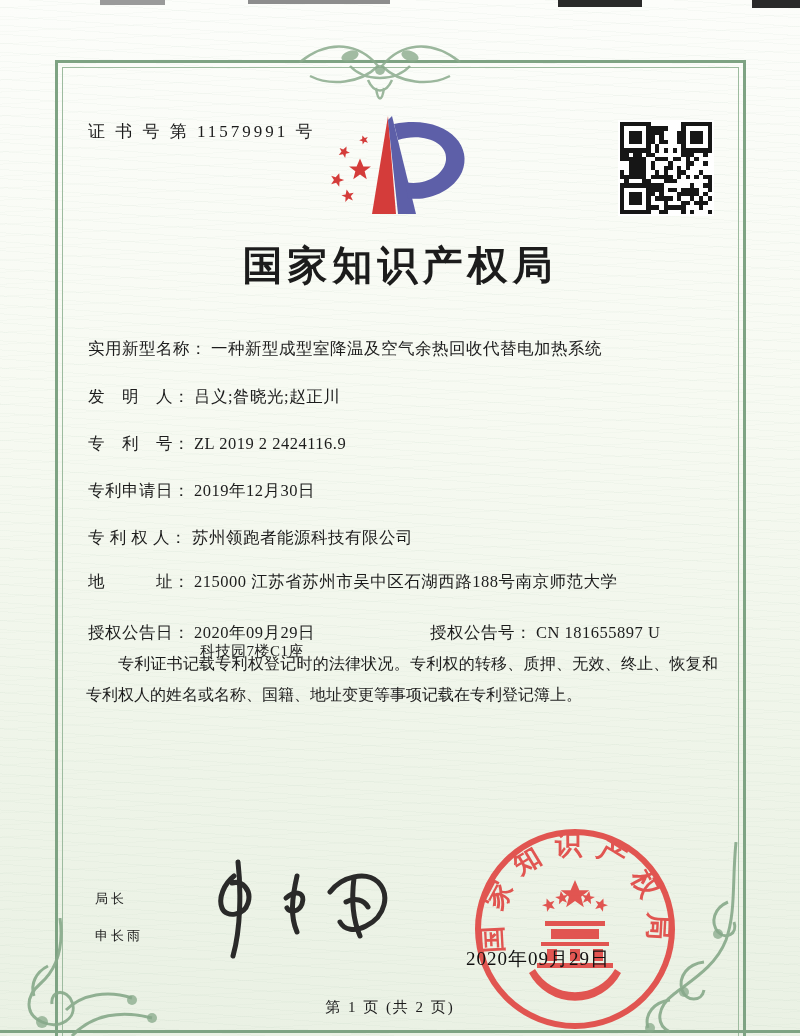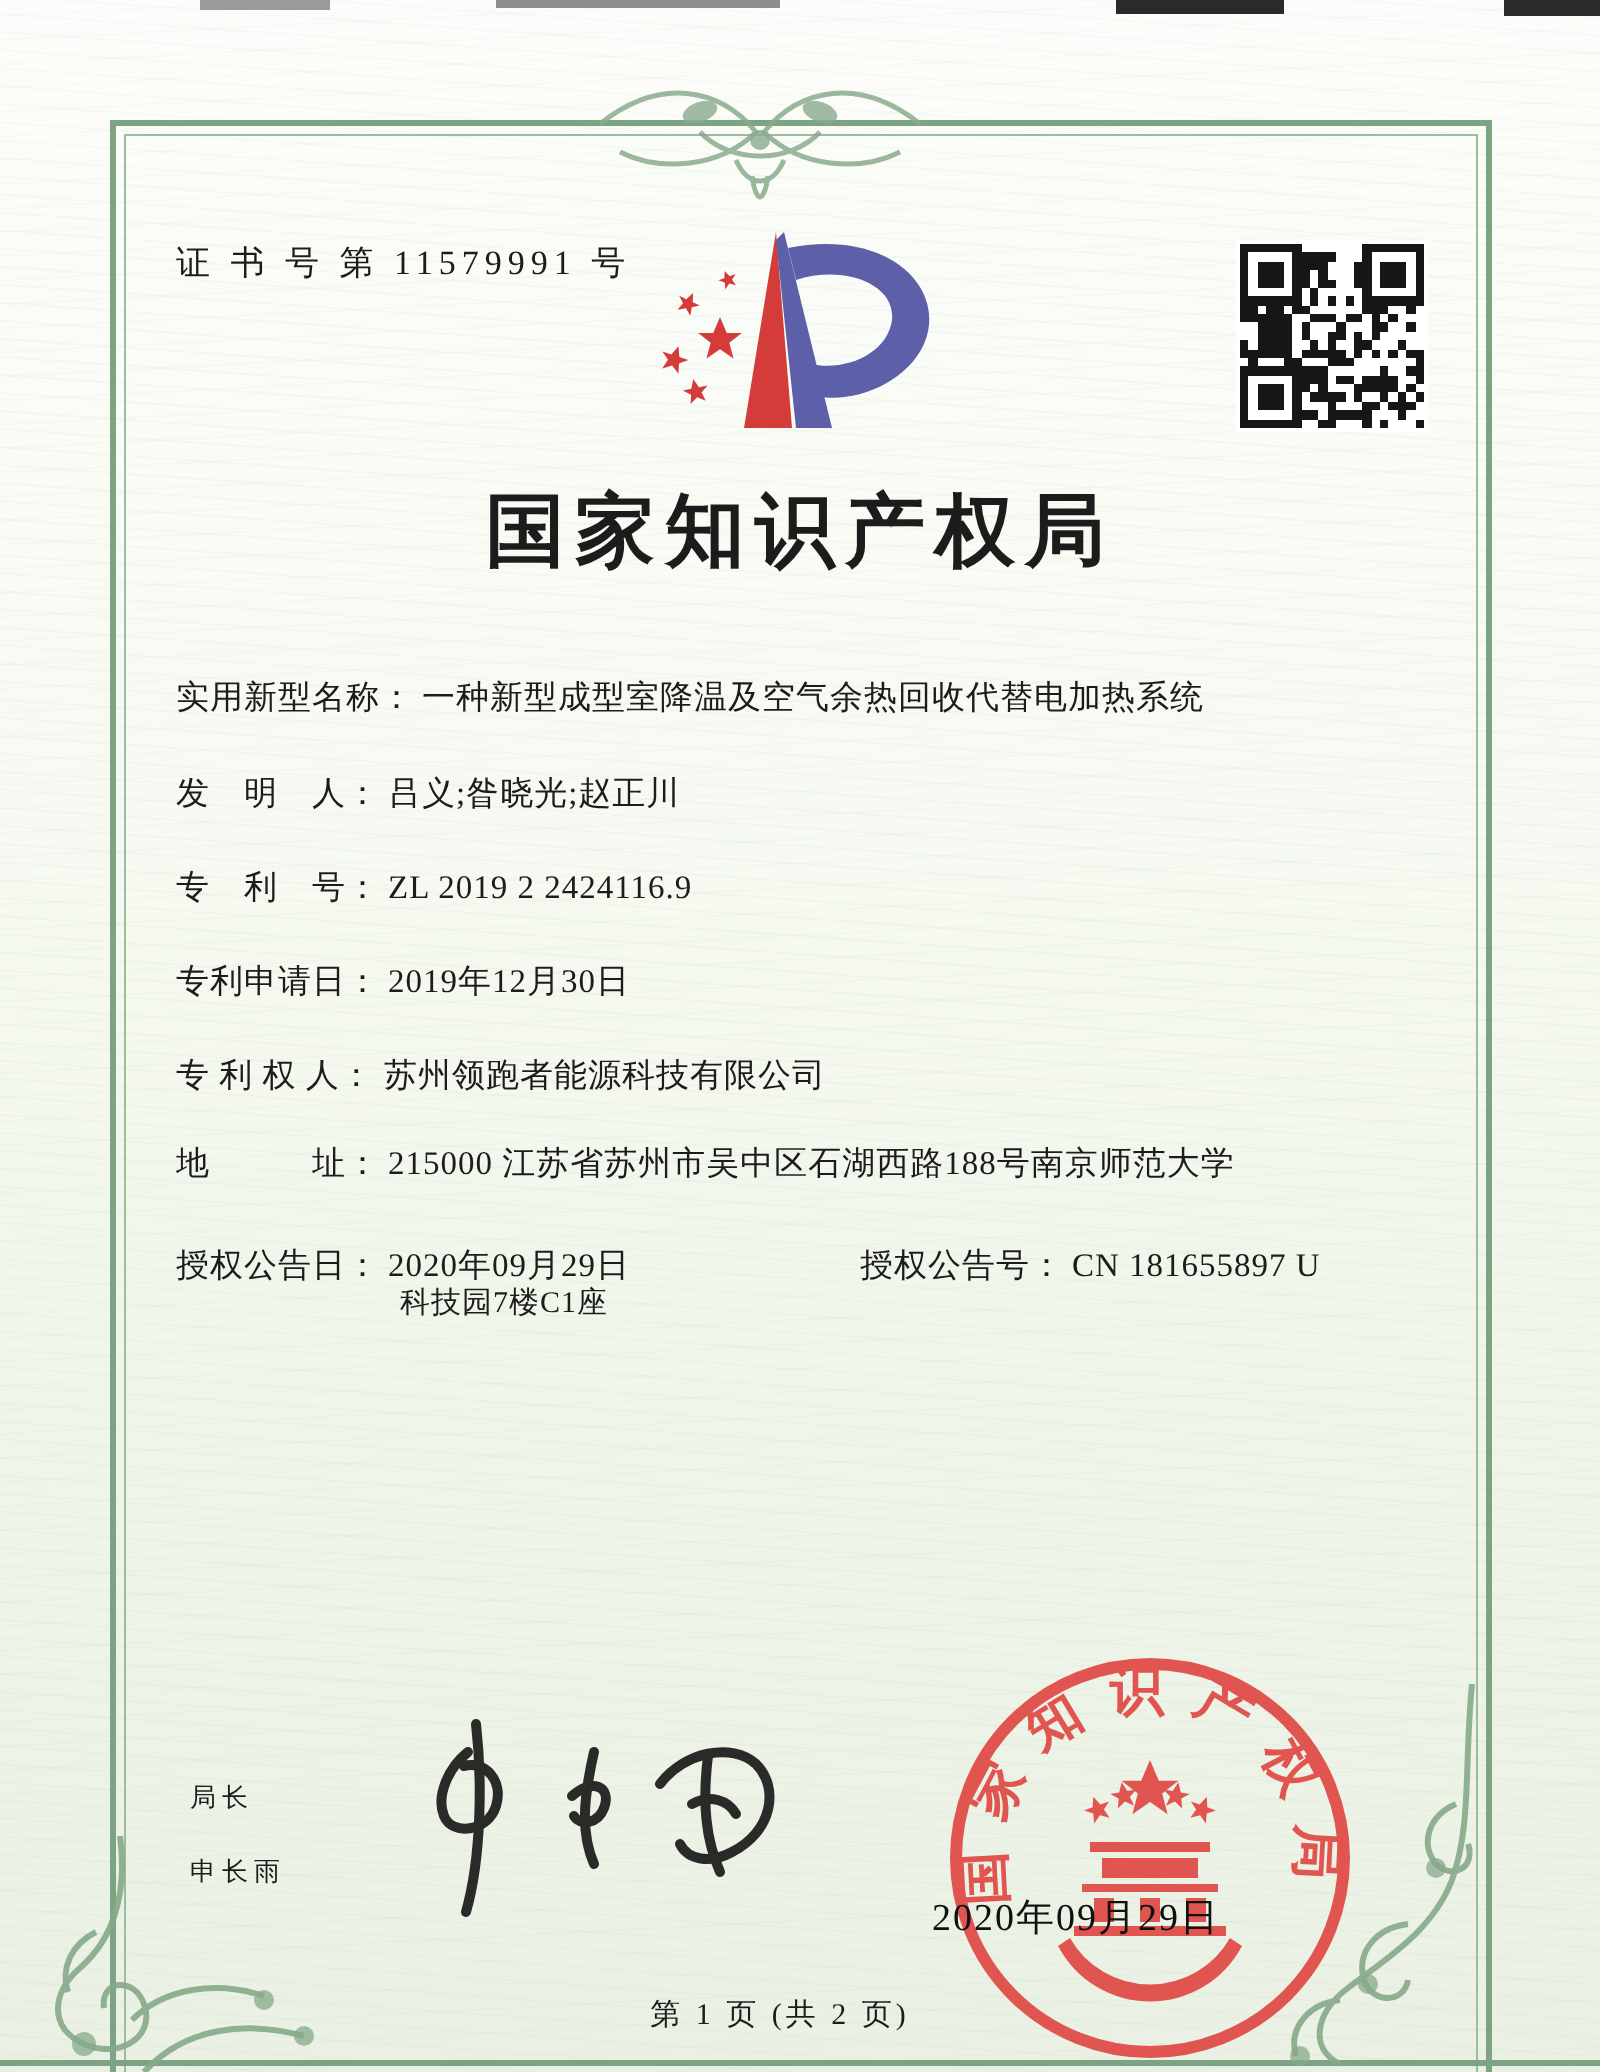--- a/index.html
+++ b/index.html
@@ -584,20 +584,21 @@
 </div>
 <div class="frow" style="top:571px;">
   <span class="lbl">地　　　址：</span><span class="val">215000 江苏省苏州市吴中区石湖西路188号南京师范大学</span>
 </div>
 <div class="addr2" style="top:598px;">科技园7楼C1座</div>
 <div class="frow" style="top:622px;">
   <span class="lbl">授权公告日：</span><span class="val">2020年09月29日</span><span class="lbl pair2">授权公告号：</span><span class="val">CN 181655897 U</span>
 </div>
 
 <div class="abs body-text">
+  <p>专利证书记载专利权登记时的法律状况。专利权的转移、质押、无效、终止、恢复和专利权人的姓名或名称、国籍、地址变更等事项记载在专利登记簿上。</p>
 </div>
 
 <div class="abs officer">
   <div>局长</div>
   <div>申长雨</div>
 </div>
 
 <svg class="abs" style="left:198px;top:856px;" width="210" height="110" viewBox="0 0 210 110">
   <g stroke="#1a1a1a" stroke-width="5" fill="none" stroke-linecap="round" stroke-linejoin="round" opacity=".92">
     <path d="M36 20 C26 28 20 42 24 52 C28 62 46 60 50 47 C54 34 44 24 34 27"></path>

